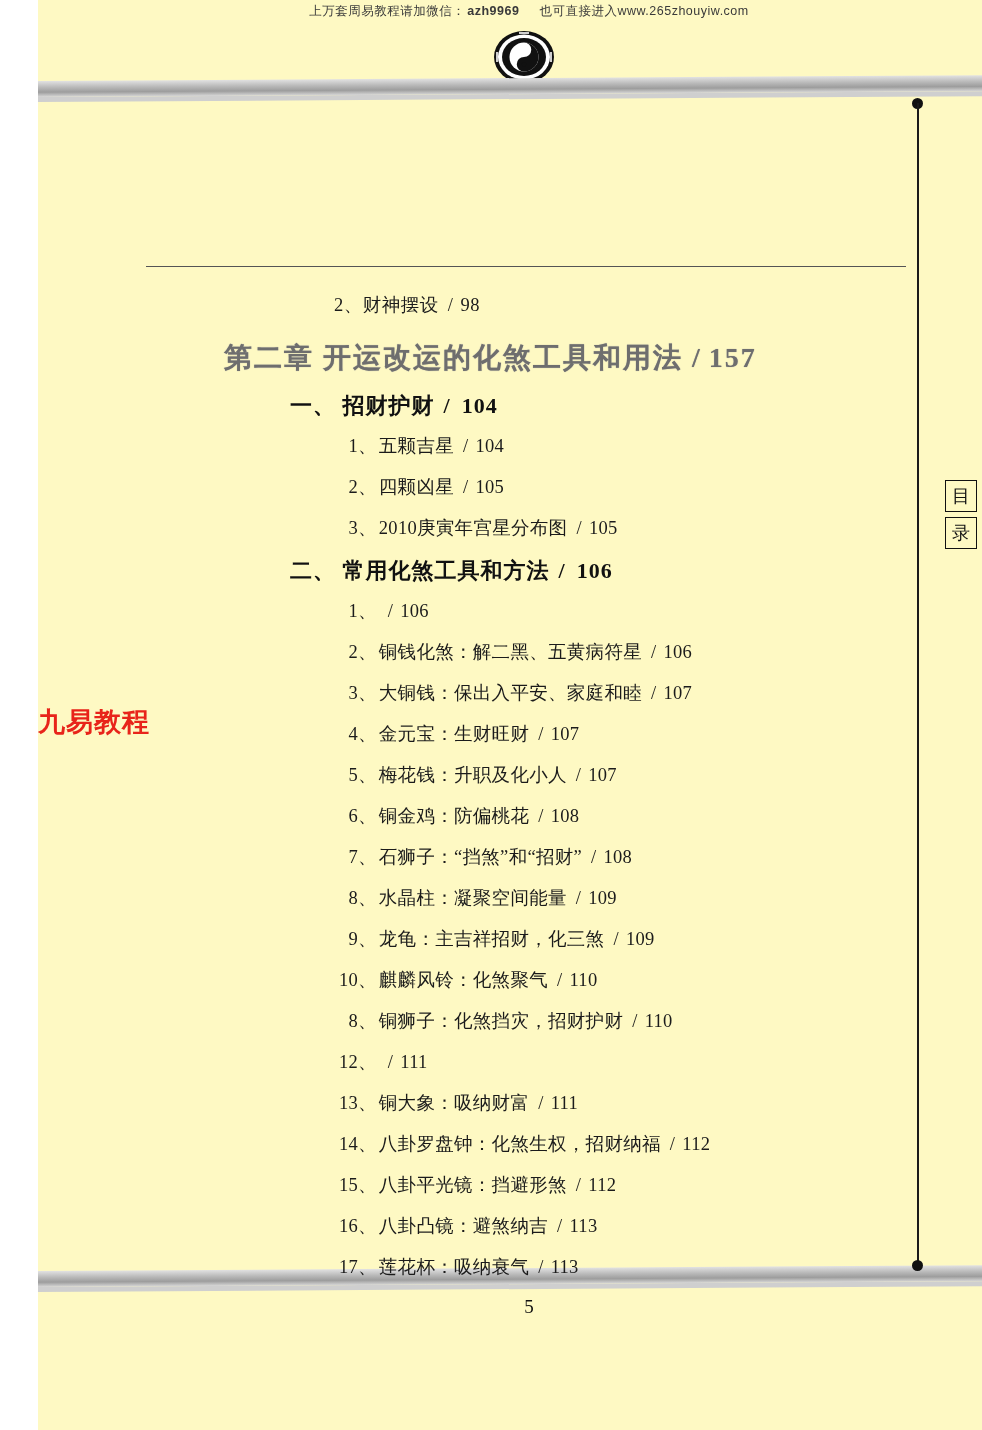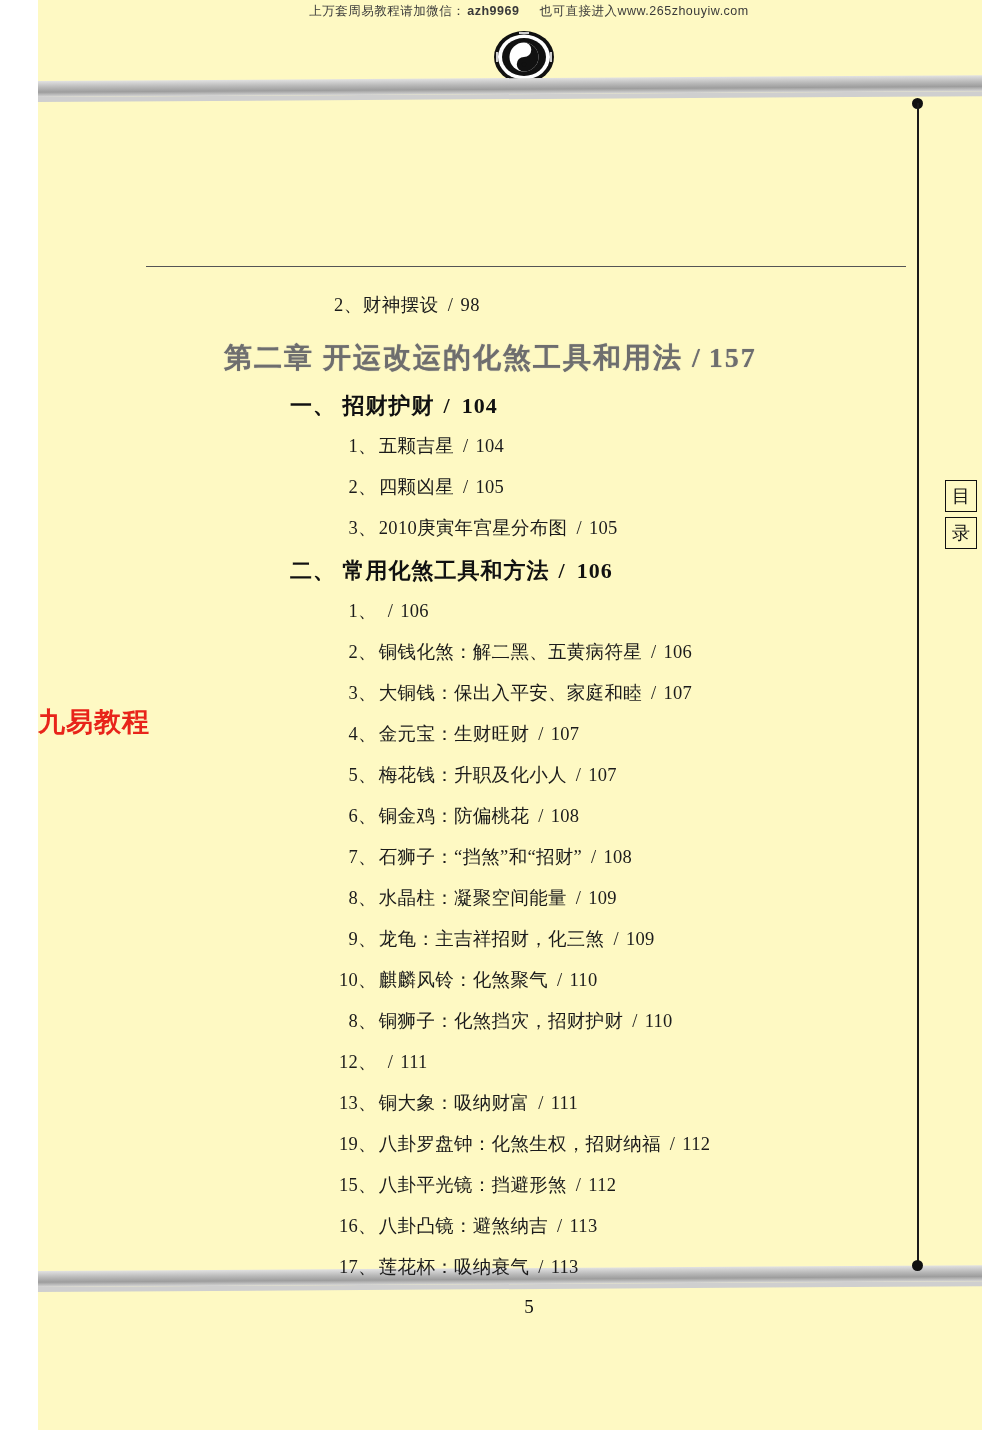--- a/index.html
+++ b/index.html
@@ -381,21 +381,21 @@
         <span>111</span>
     </div>
     <div class="row item">
       <span class="idx">13</span>
         <span class="dun">、</span>
         <span>铜大象：吸纳财富</span>
         <span class="pg-slash">/</span>
         <span>111</span>
     </div>
     <div class="row item">
-      <span class="idx">19</span>
+      <span class="idx">14</span>
         <span class="dun">、</span>
         <span>八卦罗盘钟：化煞生权，招财纳福</span>
         <span class="pg-slash">/</span>
         <span>112</span>
     </div>
     <div class="row item">
       <span class="idx">15</span>
         <span class="dun">、</span>
         <span>八卦平光镜：挡避形煞</span>
         <span class="pg-slash">/</span>

